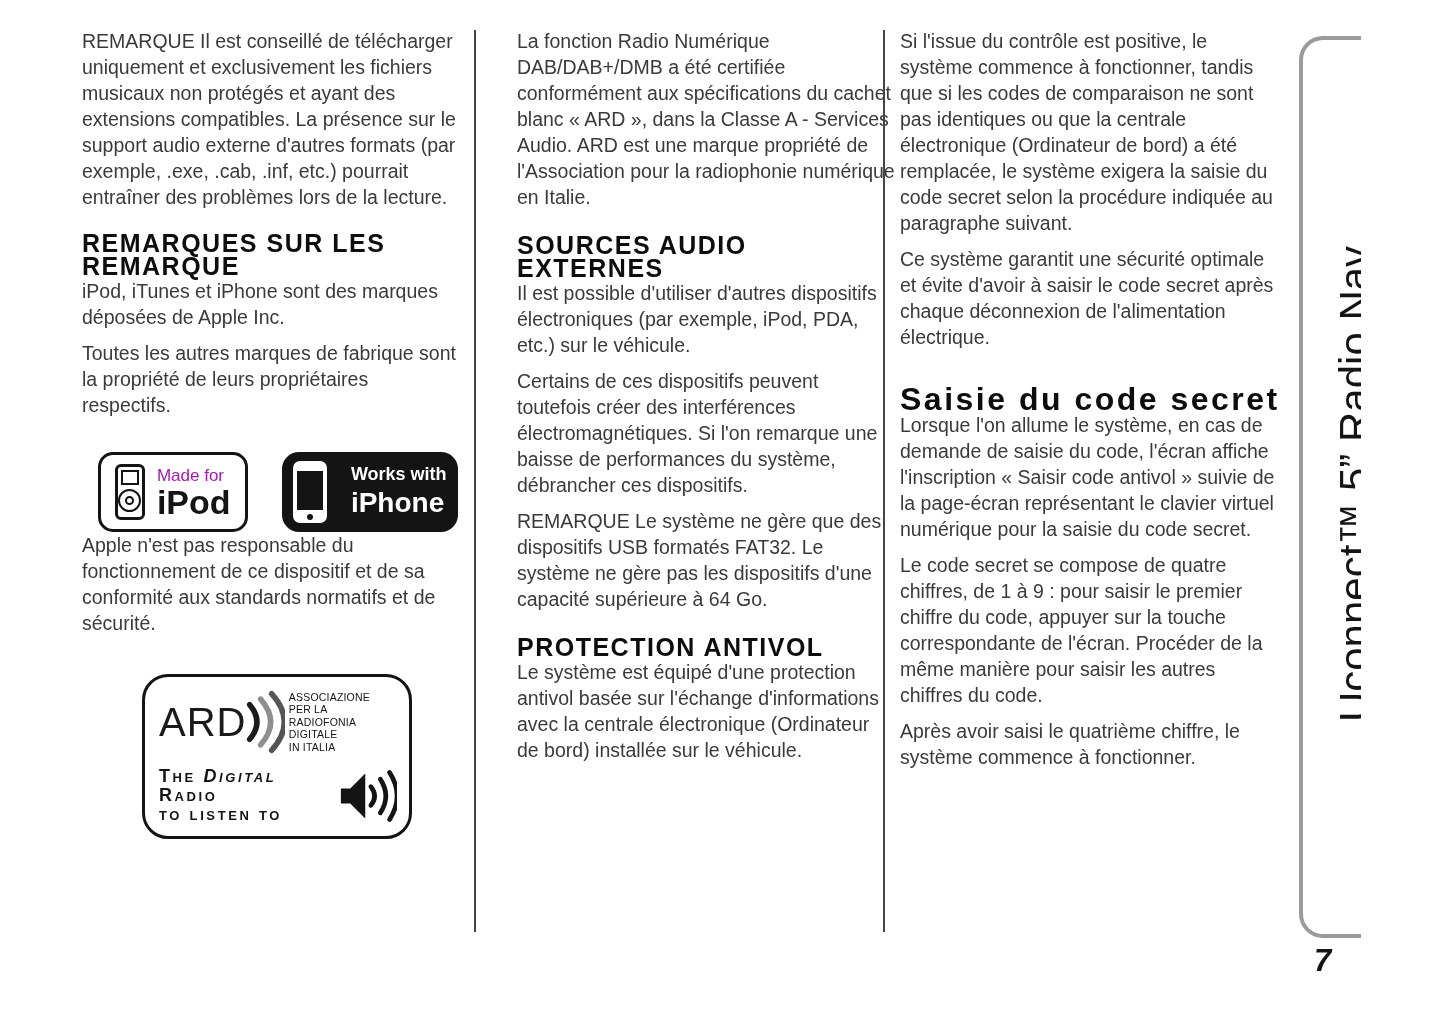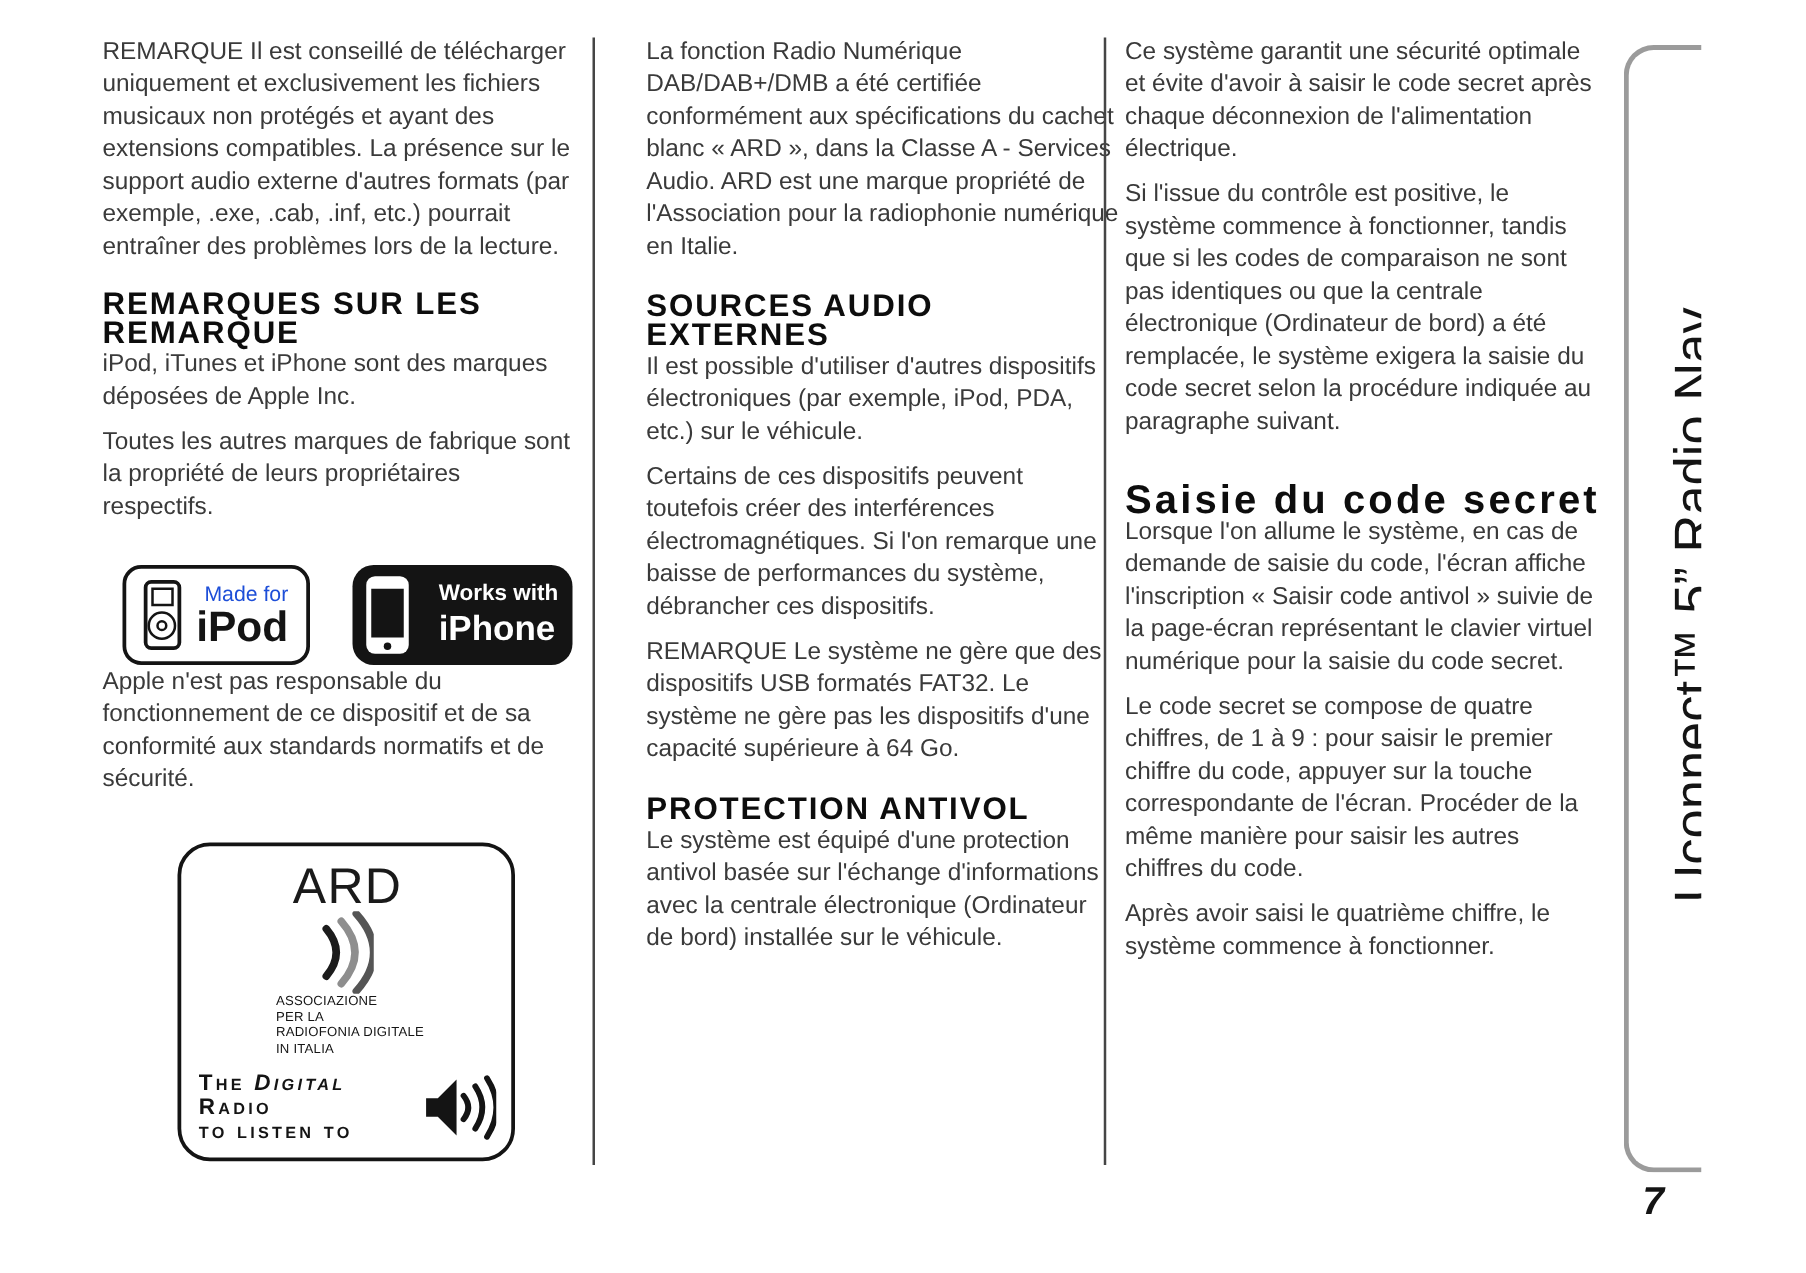--- a/index.html
+++ b/index.html
@@ -22,37 +22,37 @@
   
   .logo-row{display:flex;gap:34px;margin:34px 0 0 16px;align-items:center;}
   .badge-ipod{width:148px;height:74px;border:3px solid #141414;border-radius:15px;
               display:flex;align-items:center;justify-content:center;gap:12px;background:#fff;}
   .ipod-icon{width:30px;height:56px;border:3px solid #141414;border-radius:6px;
              display:flex;flex-direction:column;align-items:center;box-sizing:border-box;}
   .ipod-screen{width:14px;height:11px;border:2.5px solid #141414;margin-top:3px;}
   .ipod-wheel{width:19px;height:19px;border:2.5px solid #141414;border-radius:50%;
               margin-top:4px;display:flex;align-items:center;justify-content:center;}
   .ipod-hub{width:5px;height:5px;border:2px solid #141414;border-radius:50%;}
-  .badge-ipod .txt .l1{font-size:17px;font-weight:500;color:#1d4ed8;line-height:19px;text-align:right;}
+  .badge-ipod .txt .l1{font-size:17px;font-weight:500;color:#a21caf;line-height:19px;}
   .badge-ipod .txt .l2{font-size:34px;font-weight:bold;color:#141414;line-height:34px;}
   .badge-iphone{width:182px;height:80px;background:#141414;border-radius:17px;
                 display:flex;align-items:center;justify-content:center;gap:24px;}
   .iphone-icon{width:34px;height:62px;background:#fff;border-radius:7px;position:relative;}
   .iphone-screen{position:absolute;left:4px;right:4px;top:10px;bottom:13px;background:#141414;}
   .iphone-ear{position:absolute;top:3px;left:50%;transform:translateX(-50%);
               width:10px;height:3px;background:#fff;border-radius:2px;}
   .iphone-home{position:absolute;bottom:3.5px;left:50%;transform:translateX(-50%);
                width:6px;height:6px;background:#141414;border-radius:50%;}
   .badge-iphone .txt .l1{font-size:18px;font-weight:600;color:#fff;line-height:21px;}
   .badge-iphone .txt .l2{font-size:28px;font-weight:bold;color:#fff;line-height:36px;}
 
   
   .badge-ard{width:238px;border:3px solid #141414;border-radius:26px;background:#fff;
              margin:38px 0 0 60px;padding:12px 12px 12px 14px;box-sizing:content-box;}
-  .ard-top{display:flex;align-items:center;flex-direction:column;}
+  .ard-top{display:flex;align-items:center;}
   .ard-acronym{font-size:40px;font-weight:500;color:#1a1a1a;letter-spacing:1px;line-height:40px;}
   .ard-assoc{font-size:10.5px;line-height:12.5px;letter-spacing:0.2px;color:#141414;margin-left:4px;}
   .ard-bottom{display:flex;align-items:center;margin-top:12px;}
   .ard-tagline{font-size:18px;font-weight:bold;letter-spacing:2.6px;color:#141414;line-height:19px;}
   .ard-tagline .it{font-style:italic;}
 
   
   .side-tab{position:absolute;left:1299px;top:36px;width:146px;height:894px;background:#fff;
             border:4px solid #9b9b9b;border-right:none;border-radius:24px 0 0 24px;}
   .side-tab-label{position:absolute;left:1075px;top:458px;width:560px;height:52px;
@@ -142,22 +142,22 @@
     <p class="mt14">Il est possible d'utiliser d'autres dispositifs électroniques (par exemple, iPod, PDA, etc.) sur le véhicule.</p>
     <p>Certains de ces dispositifs peuvent toutefois créer des interférences électromagnétiques. Si l'on remarque une baisse de performances du système, débrancher ces dispositifs.</p>
     <p>REMARQUE Le système ne gère que des dispositifs USB formatés FAT32. Le système ne gère pas les dispositifs d'une capacité supérieure à 64 Go.</p>
     <h2 class="h-caps mt24">PROTECTION ANTIVOL</h2>
     <p class="mt14">Le système est équipé d'une protection antivol basée sur l'échange d'informations avec la centrale électronique (Ordinateur de bord) installée sur le véhicule.</p>
   </div>
 
   <div class="vdiv" id="divider-2"></div>
 
   <div class="col" id="col3">
+    <p>Si l'issue du contrôle est positive, le système commence à fonctionner, tandis que si les codes de comparaison ne sont pas identiques ou que la centrale électronique (Ordinateur de bord) a été remplacée, le système exigera la saisie du code secret selon la procédure indiquée au paragraphe suivant.</p>
     <p>Ce système garantit une sécurité optimale et évite d'avoir à saisir le code secret après chaque déconnexion de l'alimentation électrique.</p>
-    <p>Si l'issue du contrôle est positive, le système commence à fonctionner, tandis que si les codes de comparaison ne sont pas identiques ou que la centrale électronique (Ordinateur de bord) a été remplacée, le système exigera la saisie du code secret selon la procédure indiquée au paragraphe suivant.</p>
     <h2 class="h-sub mt36">Saisie du code secret</h2>
     <p class="mt14">Lorsque l'on allume le système, en cas de demande de saisie du code, l'écran affiche l'inscription « Saisir code antivol » suivie de la page-écran représentant le clavier virtuel numérique pour la saisie du code secret.</p>
     <p>Le code secret se compose de quatre chiffres, de 1 à 9 : pour saisir le premier chiffre du code, appuyer sur la touche correspondante de l'écran. Procéder de la même manière pour saisir les autres chiffres du code.</p>
     <p>Après avoir saisi le quatrième chiffre, le système commence à fonctionner.</p>
   </div>
 
   <div class="side-tab"></div>
   <div class="side-tab-label">Uconnect™ 5” Radio Nav</div>
 
   <div class="page-number">7</div>

